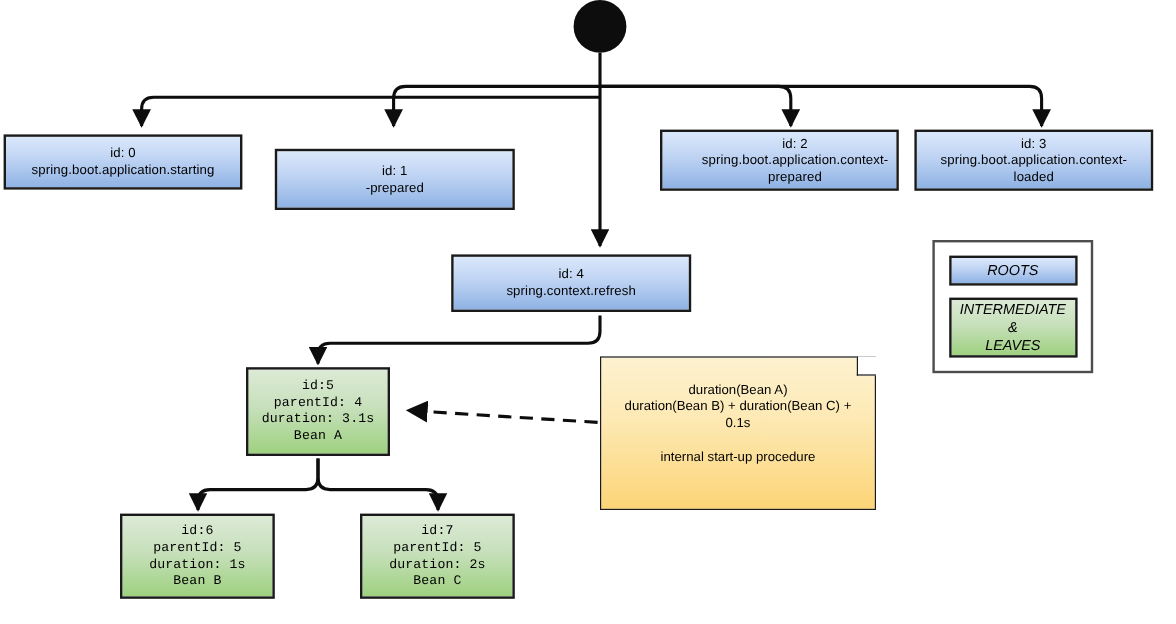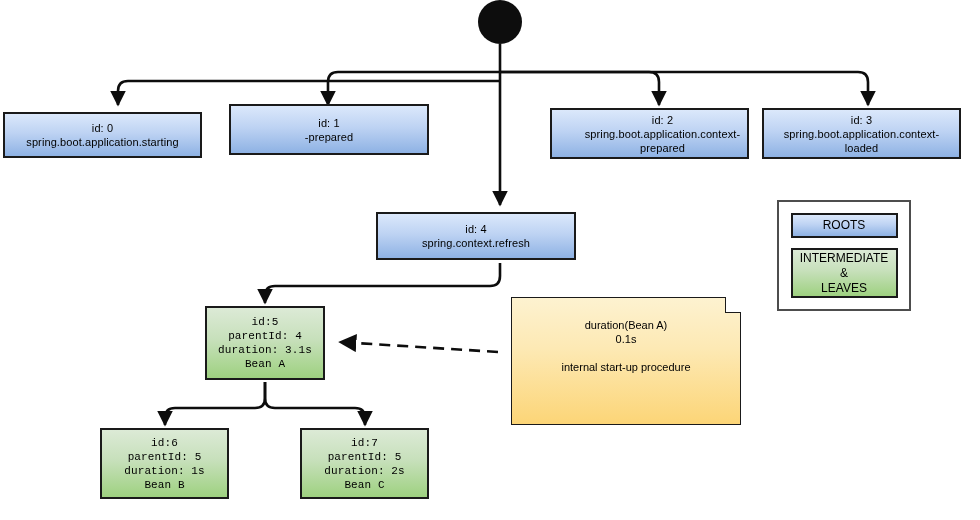--- a/index.html
+++ b/index.html
@@ -44,21 +44,20 @@
     border:1px solid #1a1a1a;
     color:#000;
     font-size:11px;
     line-height:14px;
     text-align:center;
     display:flex;
     flex-direction:column;
     align-items:center;
     justify-content:flex-start;
     padding-top:20px;
-    margin-left:11px;
   }
   .note .fold{
     position:absolute;
     top:-1px;right:-1px;
     width:15px;height:15px;
     background:#ffffff;
     border-left:1px solid #1a1a1a;
     border-bottom:1px solid #1a1a1a;
     transform:none;
   }
@@ -89,21 +88,21 @@
     flex-direction:column;
     align-items:center;
     justify-content:center;
     font-size:12px;
     line-height:15px;
     color:#000;
     text-align:center;
   }
   .legend .chip.blue{background:linear-gradient(to bottom,#dbe8fb 0%,#bed3f3 45%,#8eb2e4 100%);}
   .legend .chip.green{background:linear-gradient(to bottom,#dcead6 0%,#c7e0bb 45%,#9ed180 100%);}
-  .legend .chip .ln{display:block;white-space:pre;}
+  .legend .chip .ln{display:block;white-space:pre;font-style:italic;}
 
   .rootdot{
     position:absolute;
     border-radius:50%;
     background:#0d0d0d;
   }
 </style>
 </head>
 <body>
 
@@ -144,21 +143,21 @@
     </g>
   </svg>
 
   <div class="rootdot" style="left:478px;top:0px;width:44px;height:44px;"></div>
 
   <div class="node blue" style="left:3px;top:112px;width:199px;height:46px;">
     <span class="ln">id: 0</span>
     <span class="ln">spring.boot.application.starting</span>
   </div>
 
-  <div class="node blue" style="left:229px;top:104px;width:200px;height:51px;">
+  <div class="node blue" style="left:229px;top:124px;width:200px;height:51px;">
     <span class="ln">id: 1</span>
     <span class="ln">-prepared</span>
   </div>
 
   <div class="node blue" style="left:550px;top:108px;width:199px;height:51px;padding-left:26px;">
     <span class="ln">id: 2</span>
     <span class="ln">spring.boot.application.context-</span>
     <span class="ln">prepared</span>
   </div>
 
@@ -191,20 +190,21 @@
     <span class="ln">id:7</span>
     <span class="ln">parentId: 5</span>
     <span class="ln">duration: 2s</span>
     <span class="ln">Bean C</span>
   </div>
 
   <div class="note" style="left:500px;top:297px;width:230px;height:128px;">
     <div class="foldtri"></div>
     <div class="fold"></div>
     <span class="nline">duration(Bean A)</span>
+    <span class="nline">duration(Bean B) + duration(Bean C) +</span>
     <span class="nline">0.1s</span>
     <div class="gap"></div>
     <span class="nline">internal start-up procedure</span>
   </div>
 
   <div class="legend" style="left:777px;top:200px;width:134px;height:111px;">
     <div class="chip blue" style="width:107px;height:25px;">
       <span class="ln">ROOTS</span>
     </div>
     <div class="chip green" style="width:107px;height:50px;">

